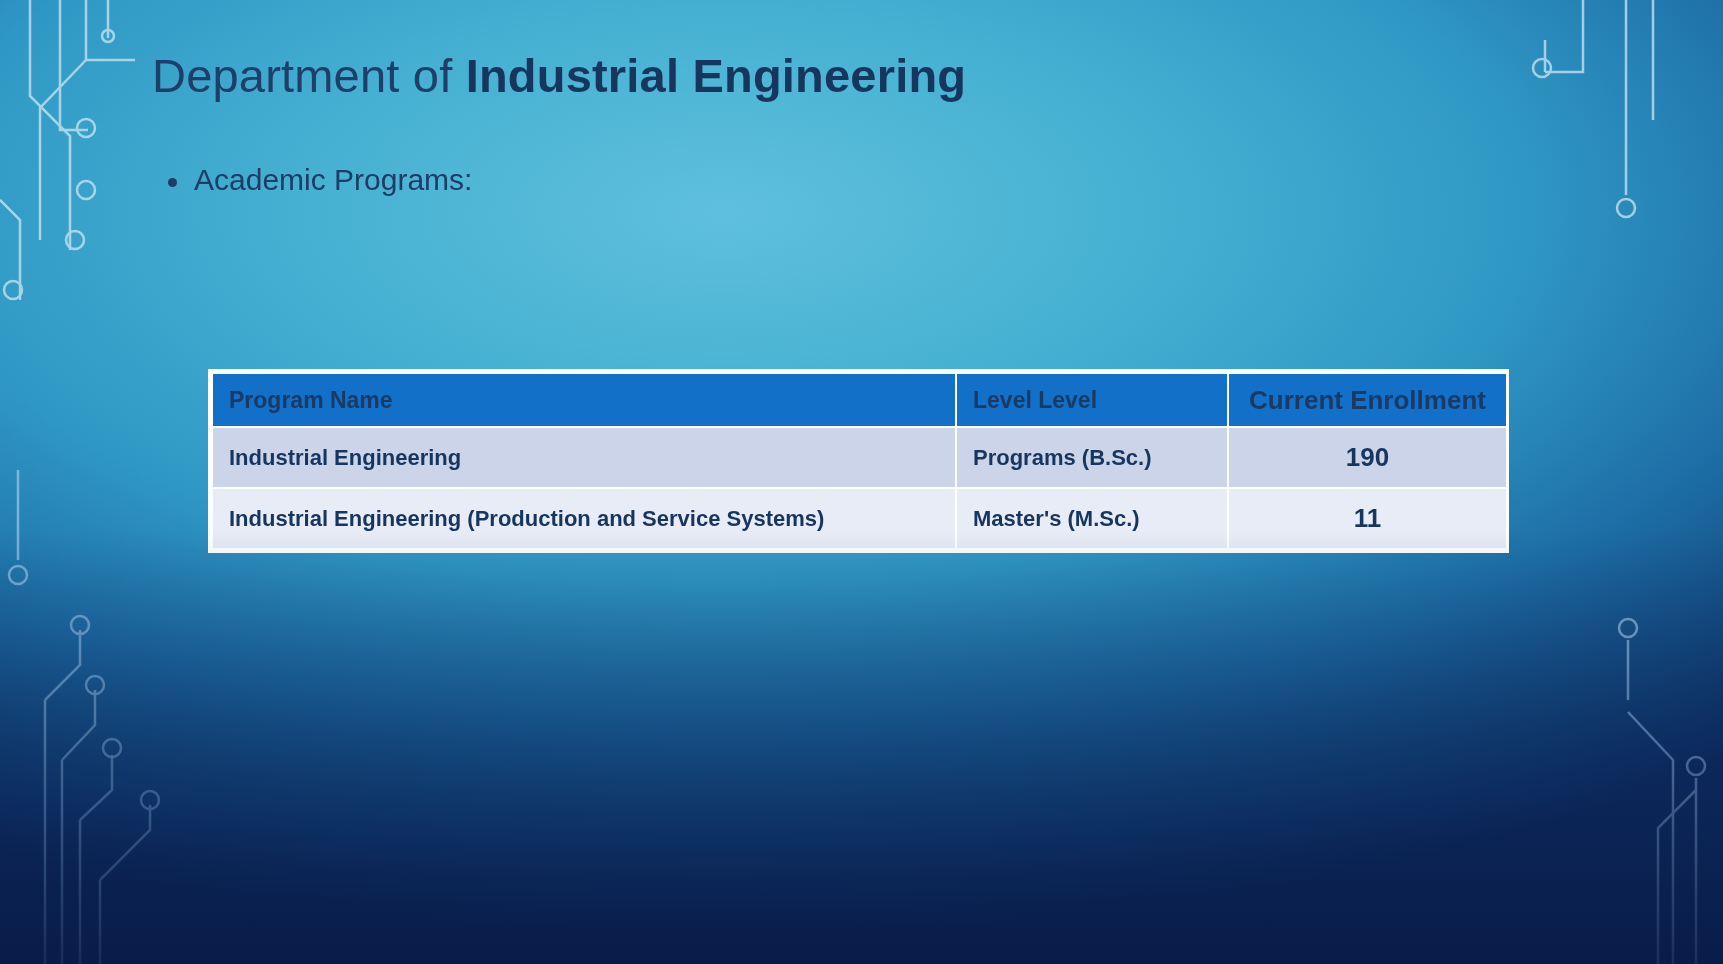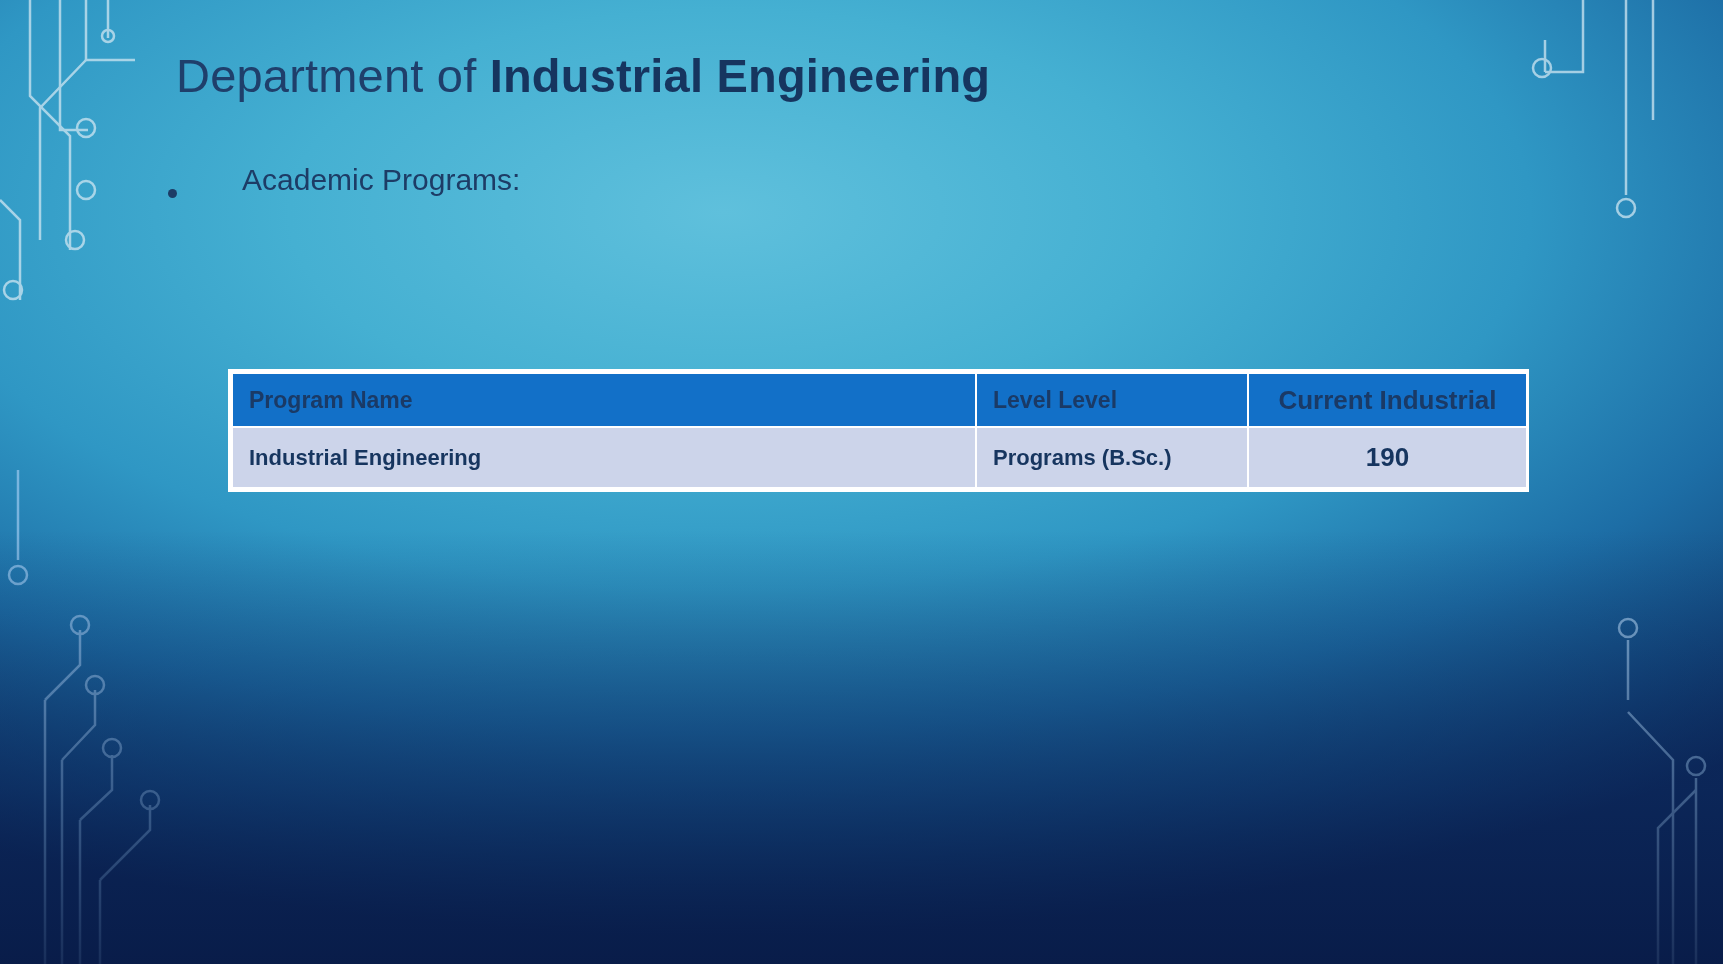--- a/index.html
+++ b/index.html
@@ -34,57 +34,56 @@
     position: absolute;
     top: 0;
     height: 964px;
     pointer-events: none;
   }
   .circuit.left { left: 0; width: 260px; }
   .circuit.right { right: 0; width: 280px; }
 
   .title {
     position: absolute;
-    left: 176px;
+    left: 152px;
     top: 48px;
     font-size: 47px;
     color: #1b3a66;
     letter-spacing: 0.2px;
     white-space: nowrap;
   }
   .title .light { font-weight: 400; color: #1f3f6b; }
   .title .bold { font-weight: 700; color: #16355f; }
 
   .bullet-row {
     position: absolute;
     left: 168px;
     top: 162px;
     display: flex;
-    align-items: flex-end;
-    gap: 48px;
+    align-items: flex-start;
   }
   .bullet-dot {
     width: 9px;
     height: 9px;
     border-radius: 50%;
     background: #1d3c66;
     margin-top: 16px;
     margin-right: 17px;
     flex: none;
   }
   .bullet-text {
     font-size: 30px;
     color: #1d3c66;
     font-weight: 400;
     line-height: 1.2;
   }
 
   .table-wrap {
     position: absolute;
-    left: 228px;
+    left: 208px;
     top: 369px;
     width: 1301px;
     background: #ffffff;
     padding: 3px;
     box-sizing: border-box;
   }
   table.data {
     border-collapse: collapse;
     width: 100%;
     table-layout: fixed;
@@ -189,26 +188,31 @@
     <table class="data">
       <colgroup>
         <col class="c1">
           <col class="c2">
           <col class="c3">
       </colgroup>
       <thead>
         <tr>
           <th>Program Name</th>
           <th>Level Level</th>
-          <th class="num">Current Industrial</th>
+          <th class="num">Current Enrollment</th>
         </tr>
       </thead>
       <tbody>
         <tr class="row-a">
           <td>Industrial Engineering</td>
           <td>Programs (B.Sc.)</td>
           <td class="num">190</td>
         </tr>
+        <tr class="row-b">
+          <td>Industrial Engineering (Production and Service Systems)</td>
+          <td>Master's (M.Sc.)</td>
+          <td class="num">11</td>
+        </tr>
       </tbody>
     </table>
   </div>
 
 </div>
 
 </body></html>

